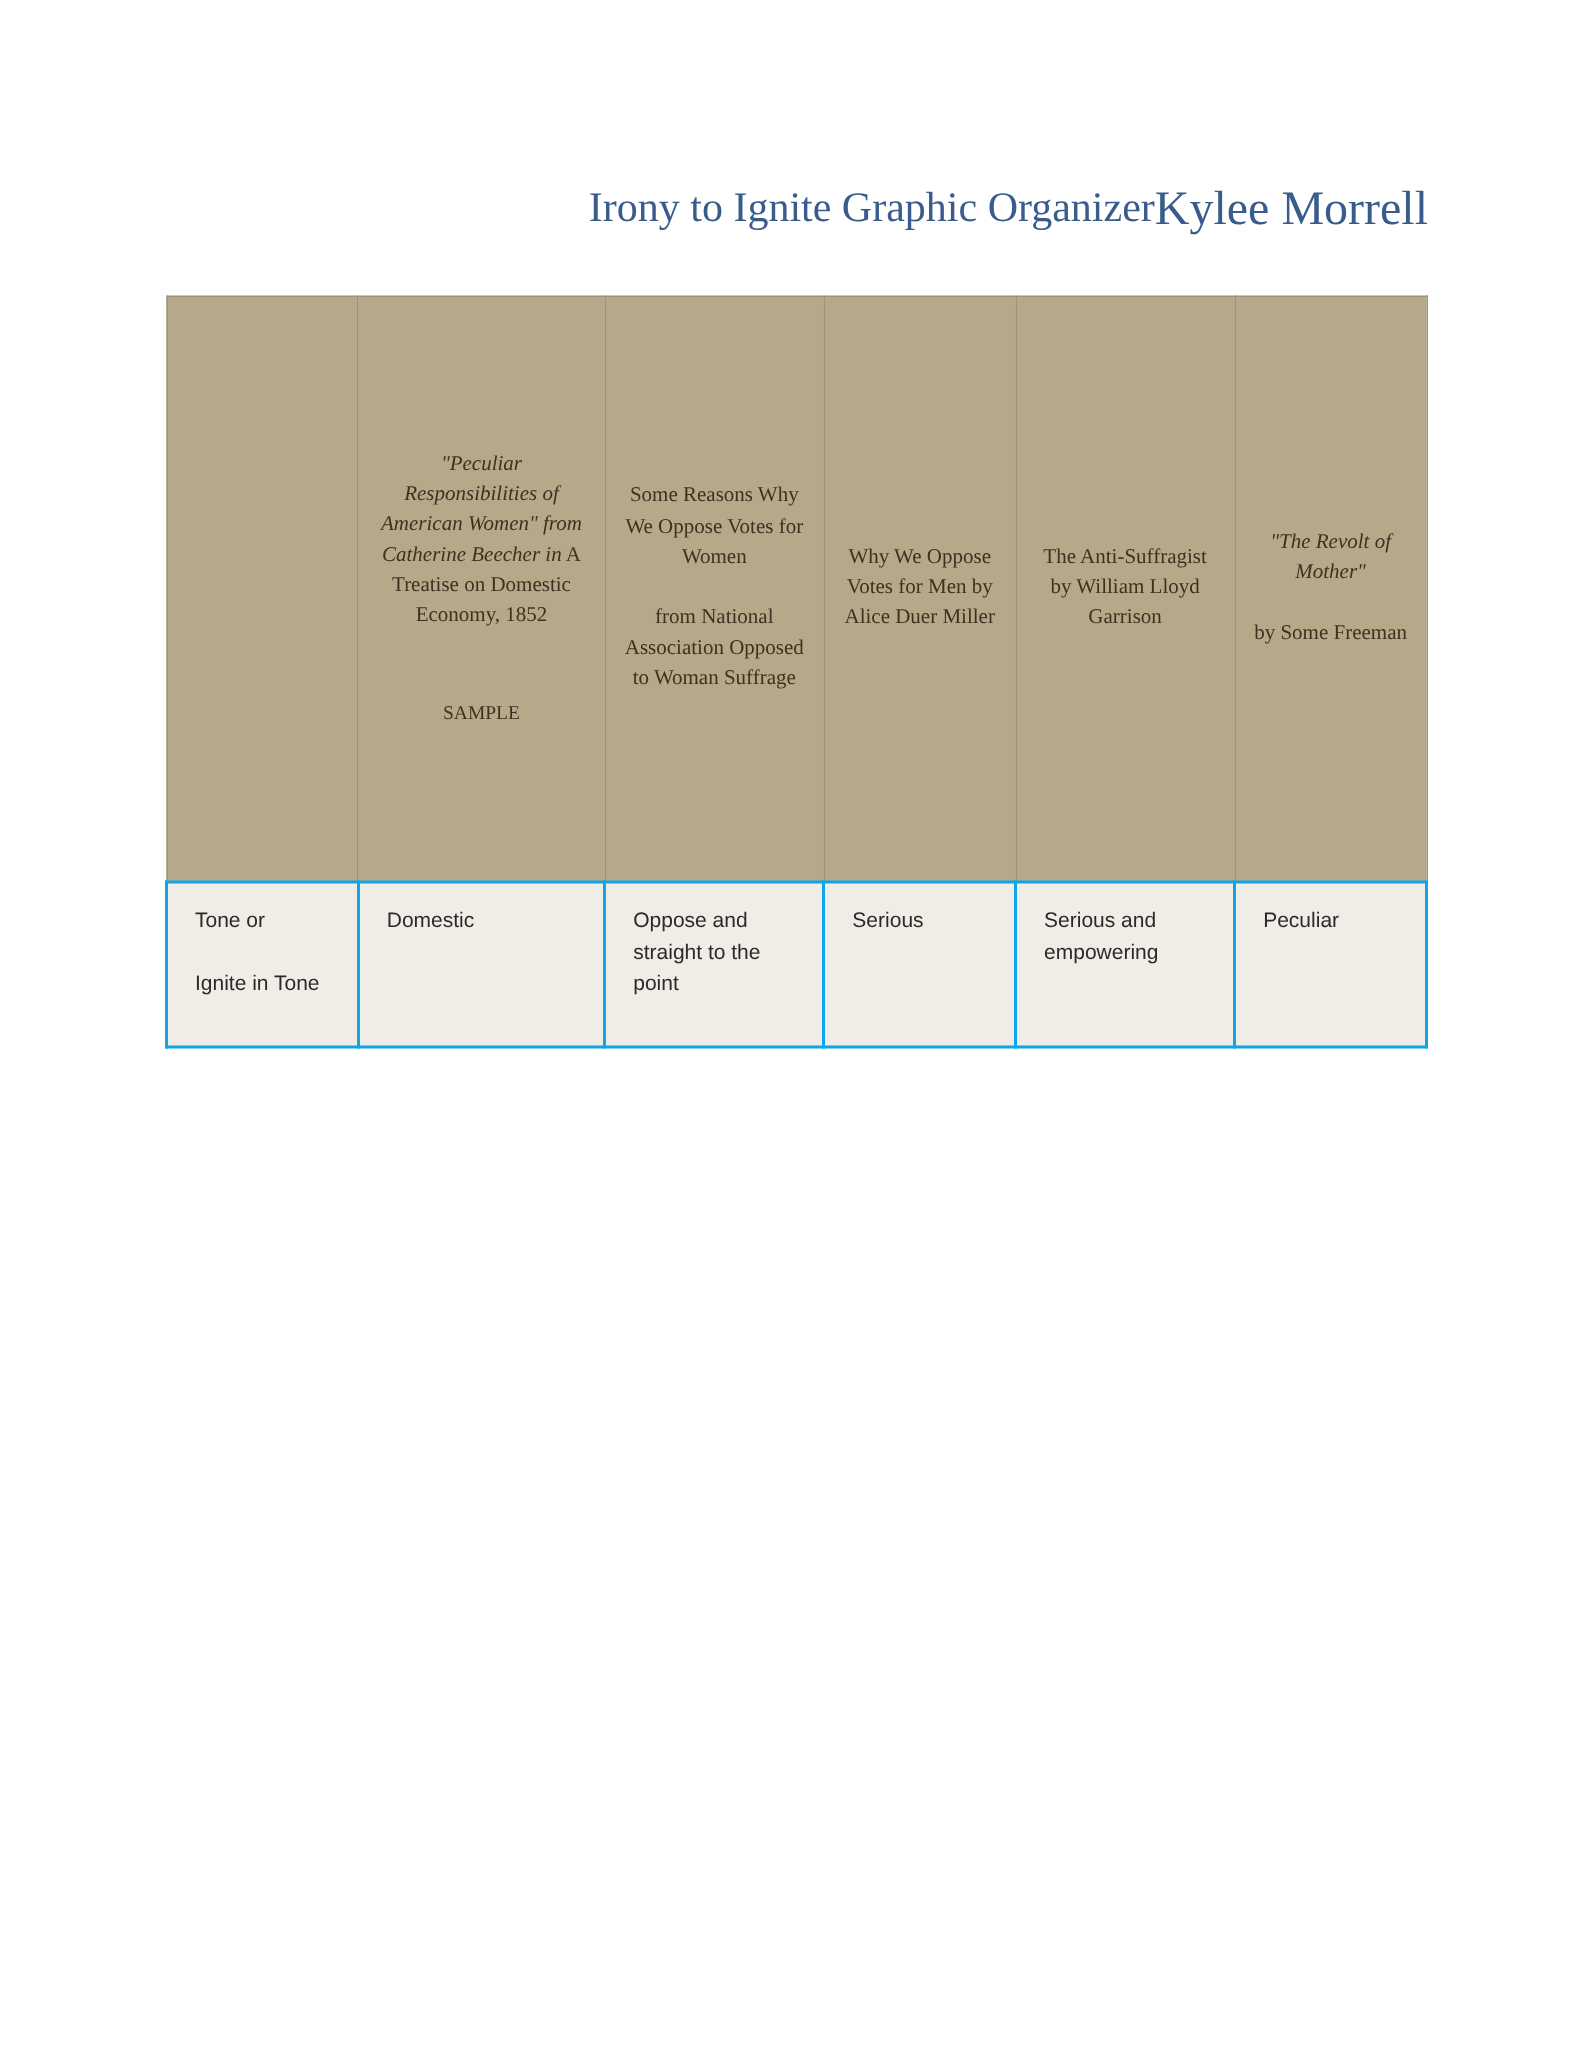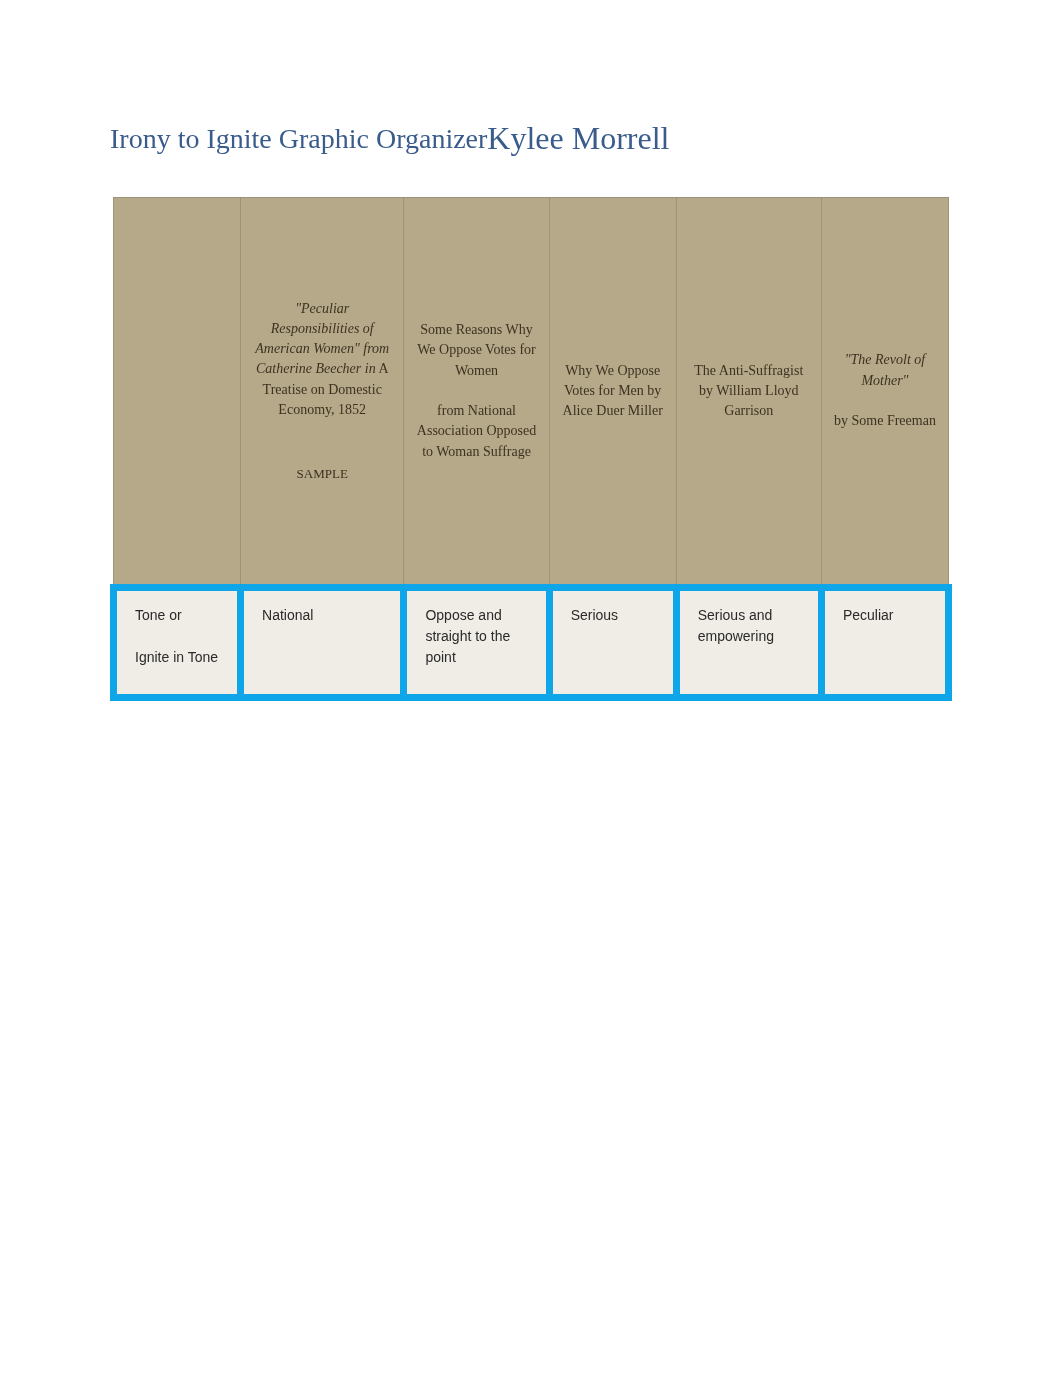--- a/index.html
+++ b/index.html
@@ -18,21 +18,21 @@
 
     .page {
       width: 1062px;
       min-height: 1377px;
       background: #ffffff;
       padding: 120px 110px 80px 110px;
     }
 
     .header {
       display: flex;
-      justify-content: flex-start;
+      justify-content: flex-end;
       align-items: center;
       margin-bottom: 40px;
     }
 
     .header-title {
       color: #3a5c8c;
       font-size: 28px;
       font-weight: normal;
       font-family: Georgia, serif;
     }
@@ -63,21 +63,21 @@
       vertical-align: middle;
       font-size: 14px;
       color: #3d3220;
       font-family: Georgia, serif;
       line-height: 1.45;
     }
 
     
     .data-row td {
       background-color: #f0ede6;
-      border: 7px solid #0ea5e9;
+      border: 2px solid #0ea5e9;
       padding: 14px 18px;
       text-align: left;
       vertical-align: top;
       font-size: 14px;
       color: #2a2a2a;
       font-family: Arial, sans-serif;
       line-height: 1.5;
       min-height: 90px;
     }
 
@@ -163,21 +163,21 @@
             <span>by Some Freeman</span>
           </td>
         </tr>
 
         <tr class="data-row">
           <td>
             <span>Tone or</span>
             <br><br>
             <span>Ignite in Tone</span>
           </td>
-          <td>National</td>
+          <td>Domestic</td>
           <td>
             <span>Oppose and straight to the point</span>
           </td>
           <td>Serious</td>
           <td>
             <span>Serious and empowering</span>
           </td>
           <td>Peculiar</td>
         </tr>
       </tbody>

